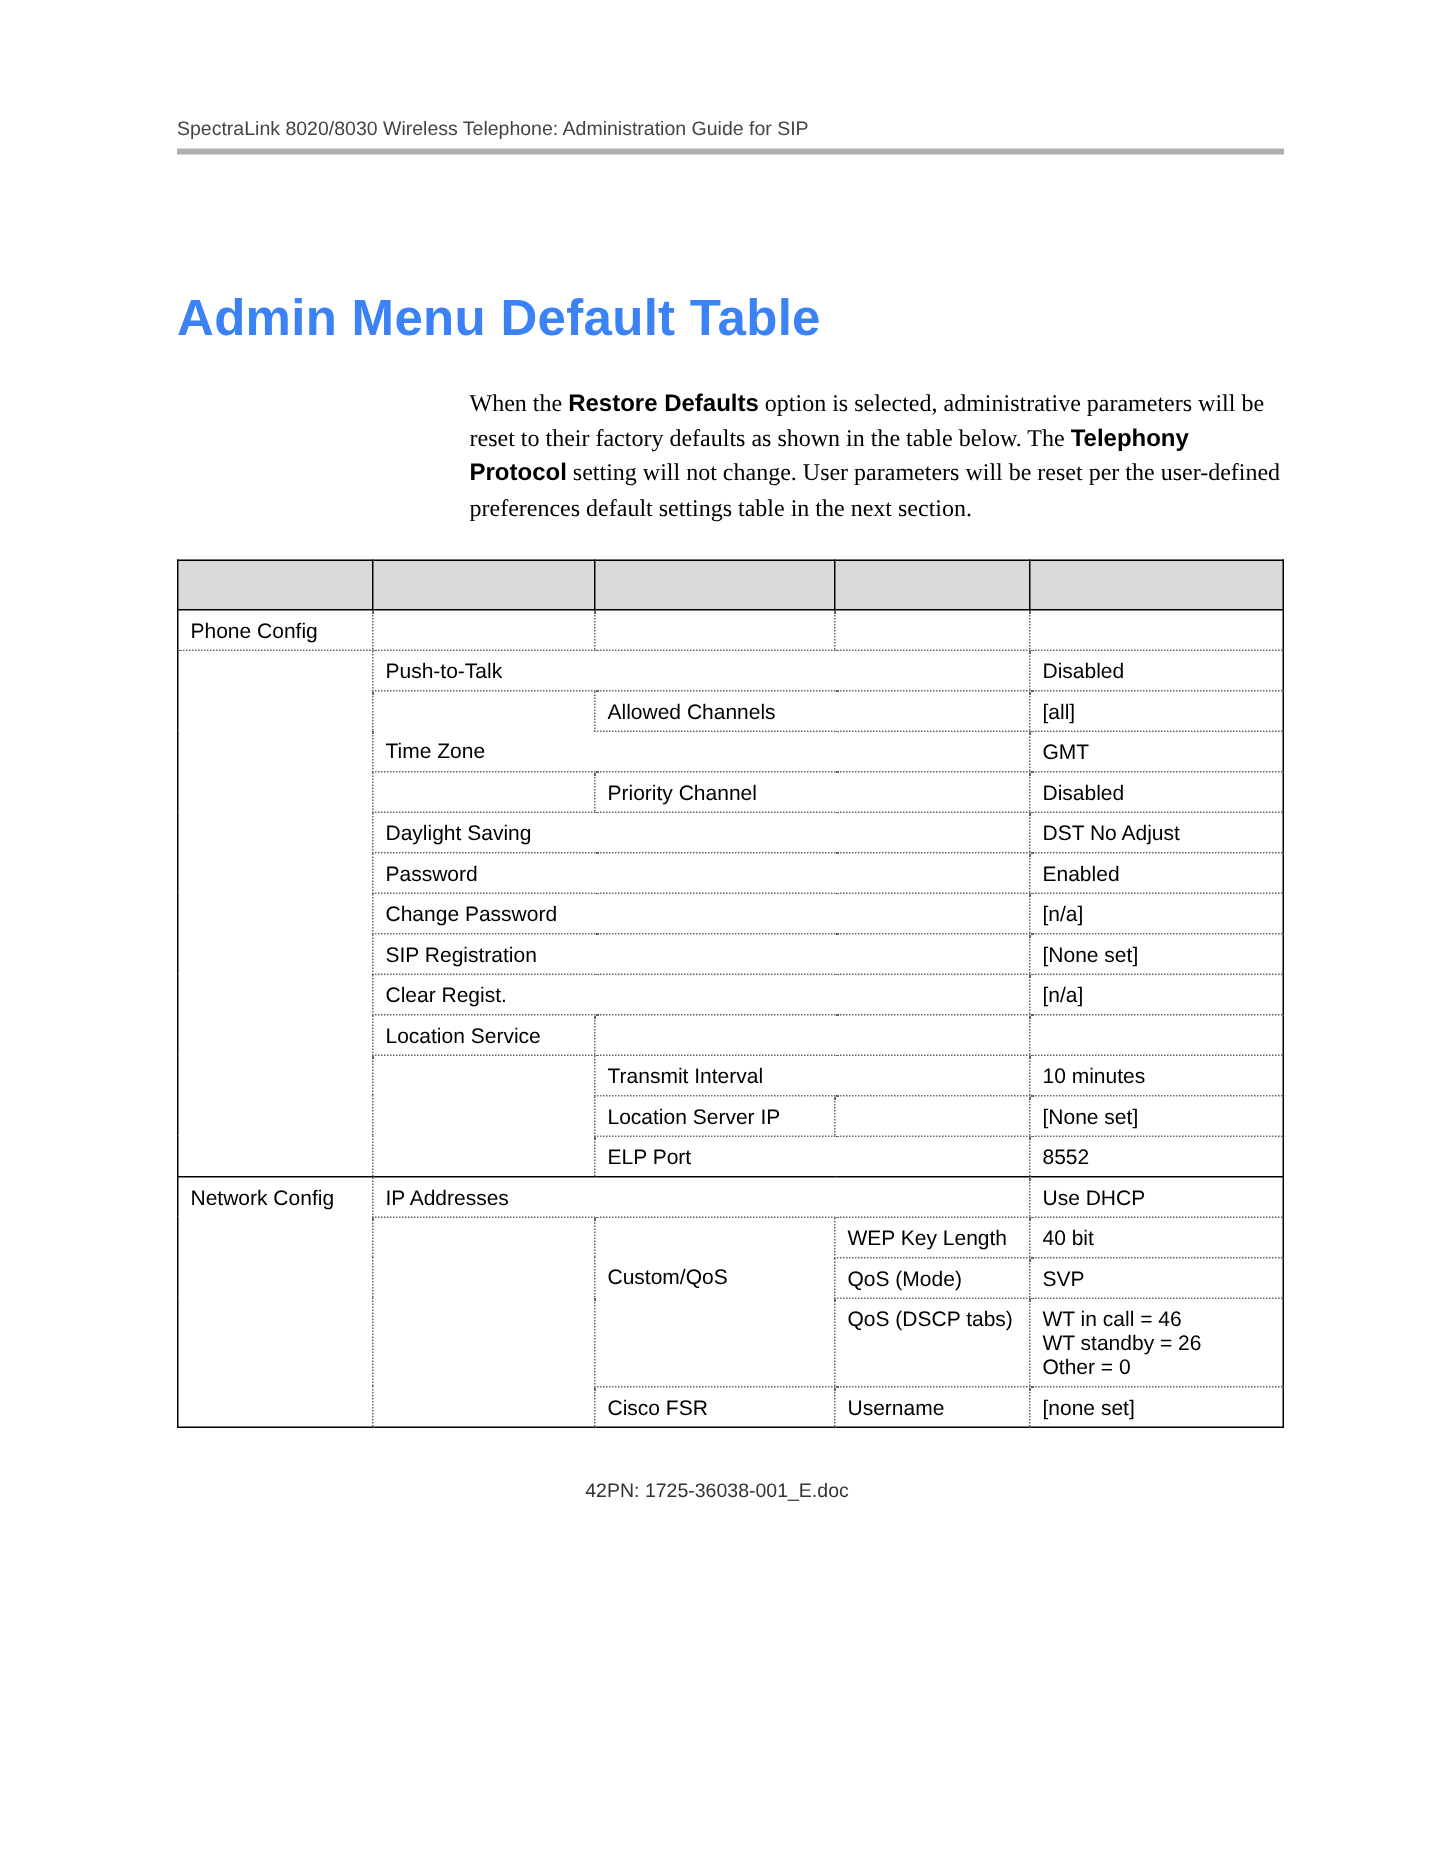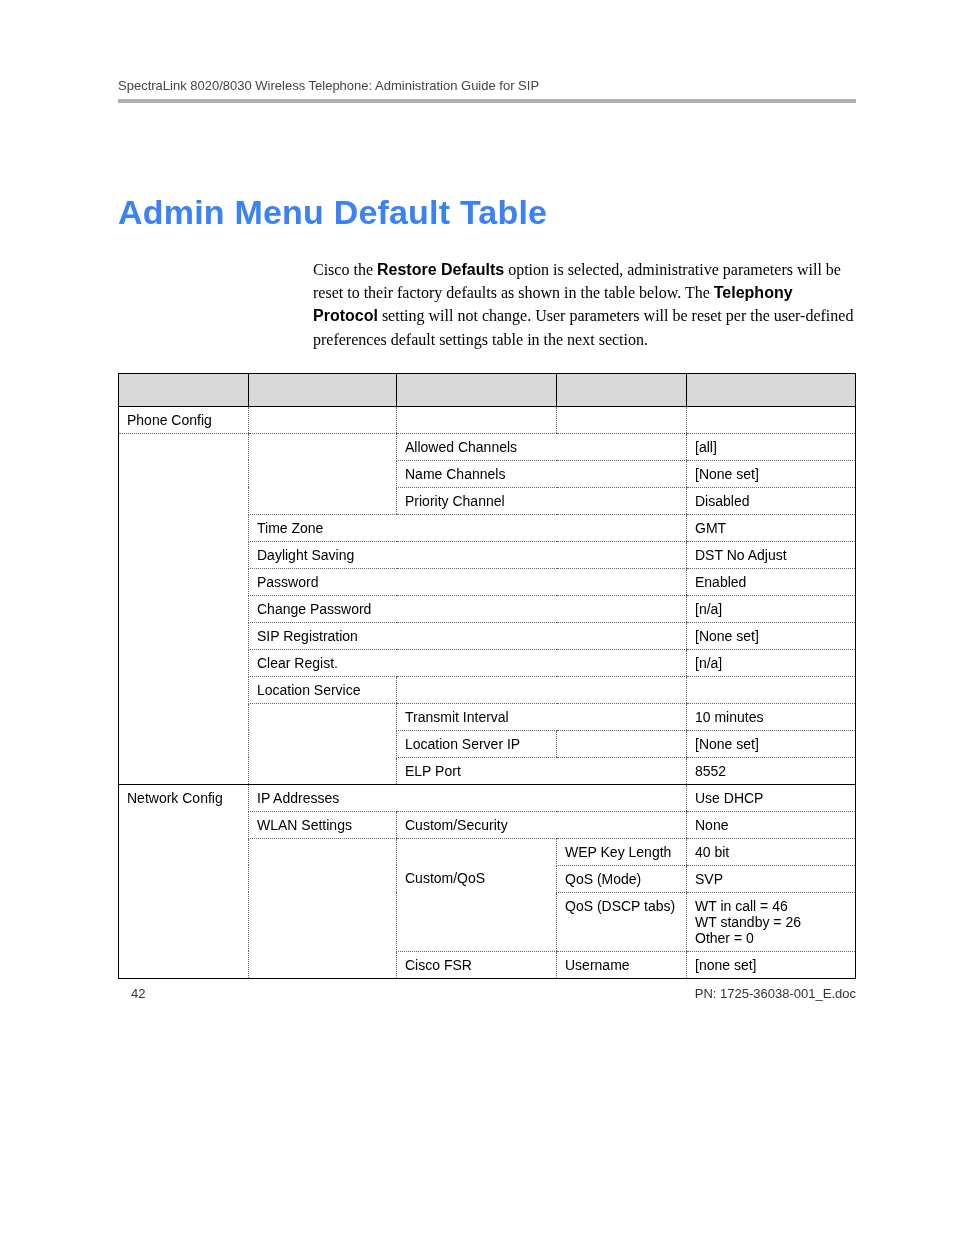--- a/index.html
+++ b/index.html
@@ -68,41 +68,41 @@
   }
   
   .bl-solid { border-left: 1px solid #000; }
   .br-solid { border-right: 1px solid #000; }
   .bb-solid { border-bottom: 1px solid #000; }
   .bl-dot   { border-left: 1px dotted #666; }
   .bb-dot   { border-bottom: 1px dotted #666; }
   .footer {
     position: absolute;
     bottom: 60px;
-    left: 131px;
+    left: 100px;
     right: 98px;
     font-family: Arial, Helvetica, sans-serif;
     font-size: 13px;
     color: #333;
     display: flex;
-    justify-content: space-between;
+    justify-content: center;
   }
 </style>
 </head>
 <body>
 
 <div class="page">
 
   <div class="running-head">SpectraLink 8020/8030 Wireless Telephone: Administration Guide for SIP</div>
   <div class="head-rule"></div>
 
   <h1 class="title">Admin Menu Default Table</h1>
 
   <p class="intro">
-    <span>Cisco the </span><b>Restore Defaults</b><span> option is selected, administrative parameters will be reset to their factory defaults as shown in the table below.  The </span><b>Telephony Protocol</b><span> setting will not change. User parameters will be reset per the user-defined preferences default settings table in the next section.</span>
+    <span>When the </span><b>Restore Defaults</b><span> option is selected, administrative parameters will be reset to their factory defaults as shown in the table below.  The </span><b>Telephony Protocol</b><span> setting will not change. User parameters will be reset per the user-defined preferences default settings table in the next section.</span>
   </p>
 
   <table class="defaults">
     <colgroup>
       <col class="c1">
         <col class="c2">
         <col class="c3">
         <col class="c4">
         <col class="c5">
     </colgroup>
@@ -119,46 +119,46 @@
     <tr>
       <td class="bl-solid bb-dot">Phone Config</td>
       <td class="bl-dot bb-dot"></td>
       <td class="bl-dot bb-dot"></td>
       <td class="bl-dot bb-dot"></td>
       <td class="bl-dot br-solid bb-dot"></td>
     </tr>
 
     <tr>
       <td class="bl-solid"></td>
+      <td class="bl-dot bb-dot">Push-to-Talk</td>
+      <td class="bb-dot"></td>
+      <td class="bb-dot"></td>
+      <td class="bl-dot br-solid bb-dot">Disabled</td>
+    </tr>
+    <tr>
+      <td class="bl-solid"></td>
       <td class="bl-dot"></td>
       <td class="bl-dot bb-dot">Allowed Channels</td>
       <td class="bb-dot"></td>
       <td class="bl-dot br-solid bb-dot">[all]</td>
     </tr>
     <tr>
       <td class="bl-solid"></td>
-      <td class="bl-dot"></td>
-      <td class="bl-dot bb-dot">Name Channels</td>
-      <td class="bb-dot"></td>
-      <td class="bl-dot br-solid bb-dot">[None set]</td>
-    </tr>
+      <td class="bl-dot bb-dot">Time Zone</td>
+      <td class="bb-dot"></td>
+          <td class="bb-dot"></td>
+      <td class="bl-dot br-solid bb-dot">GMT</td>
+    </tr>
+
     <tr>
       <td class="bl-solid"></td>
       <td class="bl-dot bb-dot"></td>
       <td class="bl-dot bb-dot">Priority Channel</td>
       <td class="bb-dot"></td>
       <td class="bl-dot br-solid bb-dot">Disabled</td>
-    </tr>
-
-    <tr>
-      <td class="bl-solid"></td>
-      <td class="bl-dot bb-dot">Time Zone</td>
-      <td class="bb-dot"></td>
-          <td class="bb-dot"></td>
-      <td class="bl-dot br-solid bb-dot">GMT</td>
     </tr>
     <tr>
       <td class="bl-solid"></td>
       <td class="bl-dot bb-dot">Daylight Saving</td>
       <td class="bb-dot"></td>
           <td class="bb-dot"></td>
       <td class="bl-dot br-solid bb-dot">DST No Adjust</td>
     </tr>
     <tr>
       <td class="bl-solid"></td>
@@ -220,27 +220,20 @@
 
     <tr>
       <td class="bl-solid">Network Config</td>
       <td class="bl-dot bb-dot">IP Addresses</td>
       <td class="bb-dot"></td>
           <td class="bb-dot"></td>
       <td class="bl-dot br-solid bb-dot">Use DHCP</td>
     </tr>
     <tr>
       <td class="bl-solid"></td>
-      <td class="bl-dot bb-dot">WLAN Settings</td>
-      <td class="bl-dot bb-dot">Custom/Security</td>
-      <td class="bb-dot"></td>
-      <td class="bl-dot br-solid bb-dot">None</td>
-    </tr>
-    <tr>
-      <td class="bl-solid"></td>
       <td class="bl-dot"></td>
       <td class="bl-dot"></td>
       <td class="bl-dot bb-dot">WEP Key Length</td>
       <td class="bl-dot br-solid bb-dot">40 bit</td>
     </tr>
     <tr>
       <td class="bl-solid"></td>
       <td class="bl-dot"></td>
       <td class="bl-dot">Custom/QoS</td>
       <td class="bl-dot bb-dot">QoS (Mode)</td>

